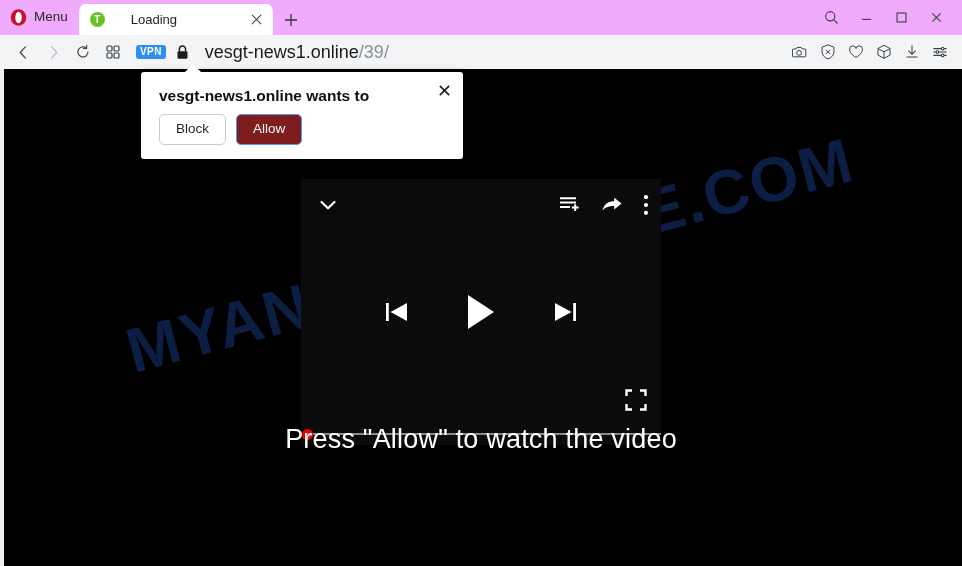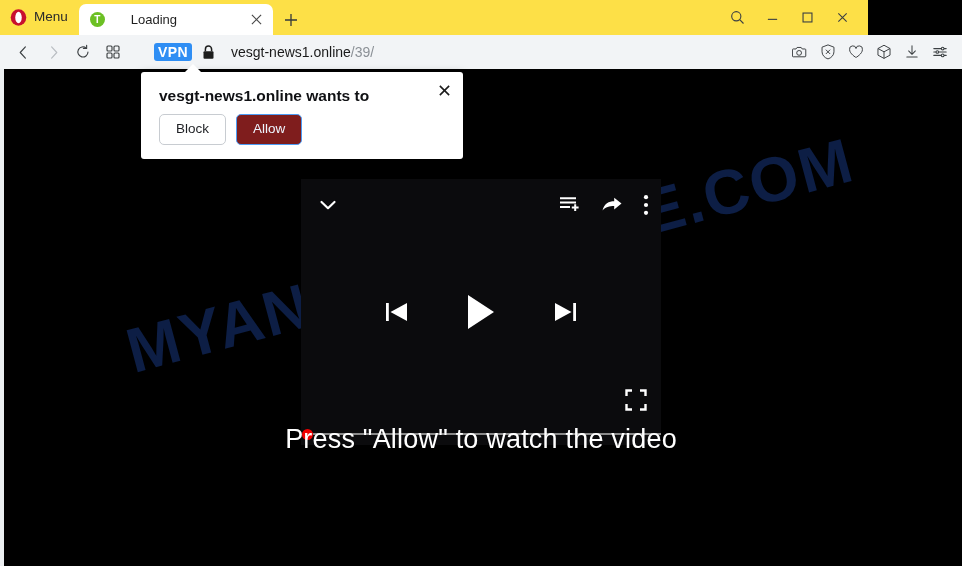--- a/index.html
+++ b/index.html
@@ -19,22 +19,22 @@
     width: 962px;
     height: 566px;
     background: #000;
     overflow: hidden;
   }
 
   
   .tabstrip {
     position: absolute;
     left: 0; top: 0;
-    width: 868px; height: 35px;
-    background: #fde047;
+    width: 962px; height: 35px;
+    background: #f0abfc;
     display: flex;
     align-items: flex-end;
   }
   .menu-btn {
     display: flex;
     align-items: center;
     gap: 7px;
     height: 35px;
     padding: 0 11px 0 10px;
     cursor: default;
@@ -129,41 +129,41 @@
   .navbtn {
     width: 30px; height: 26px;
     display: flex;
     align-items: center;
     justify-content: center;
     color: #3c4043;
     flex: none;
   }
   .navbtn.disabled { color: #b9bdc2; }
   .vpn-badge {
-    margin-left: 26px;
+    margin-left: 8px;
     background: #2f8ef4;
     color: #fff;
-    font-size: 14px;
+    font-size: 10px;
     font-weight: bold;
     letter-spacing: .4px;
     padding: 2px 4px 2px 4px;
     border-radius: 3px;
     line-height: 1;
     flex: none;
   }
   .lock-wrap {
     margin-left: 10px;
     display: flex;
     align-items: center;
     color: #1d1d1d;
     flex: none;
   }
   .urltext {
     margin-left: 16px;
-    font-size: 14px;
+    font-size: 18px;
     color: #1a1a1a;
     white-space: nowrap;
     flex: 1;
   }
   .urltext .path { color: #8b9096; }
   .rightbtns {
     display: flex;
     align-items: center;
     flex: none;
   }

